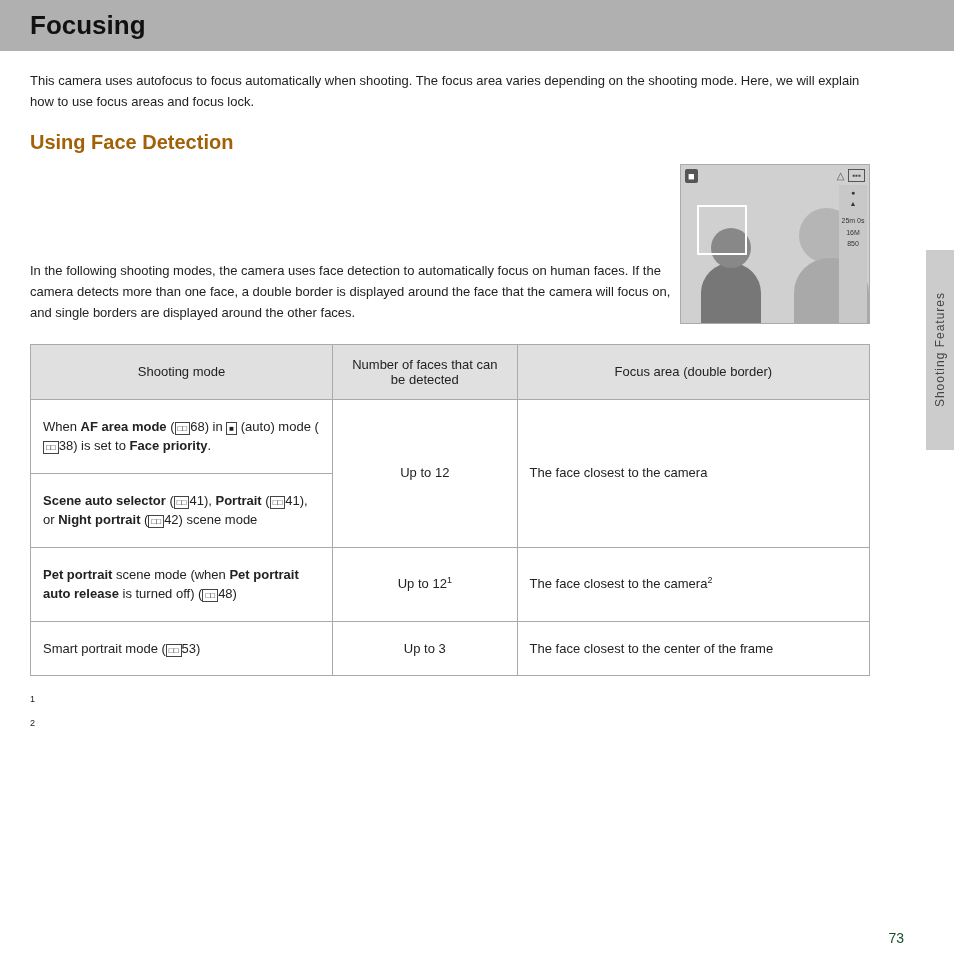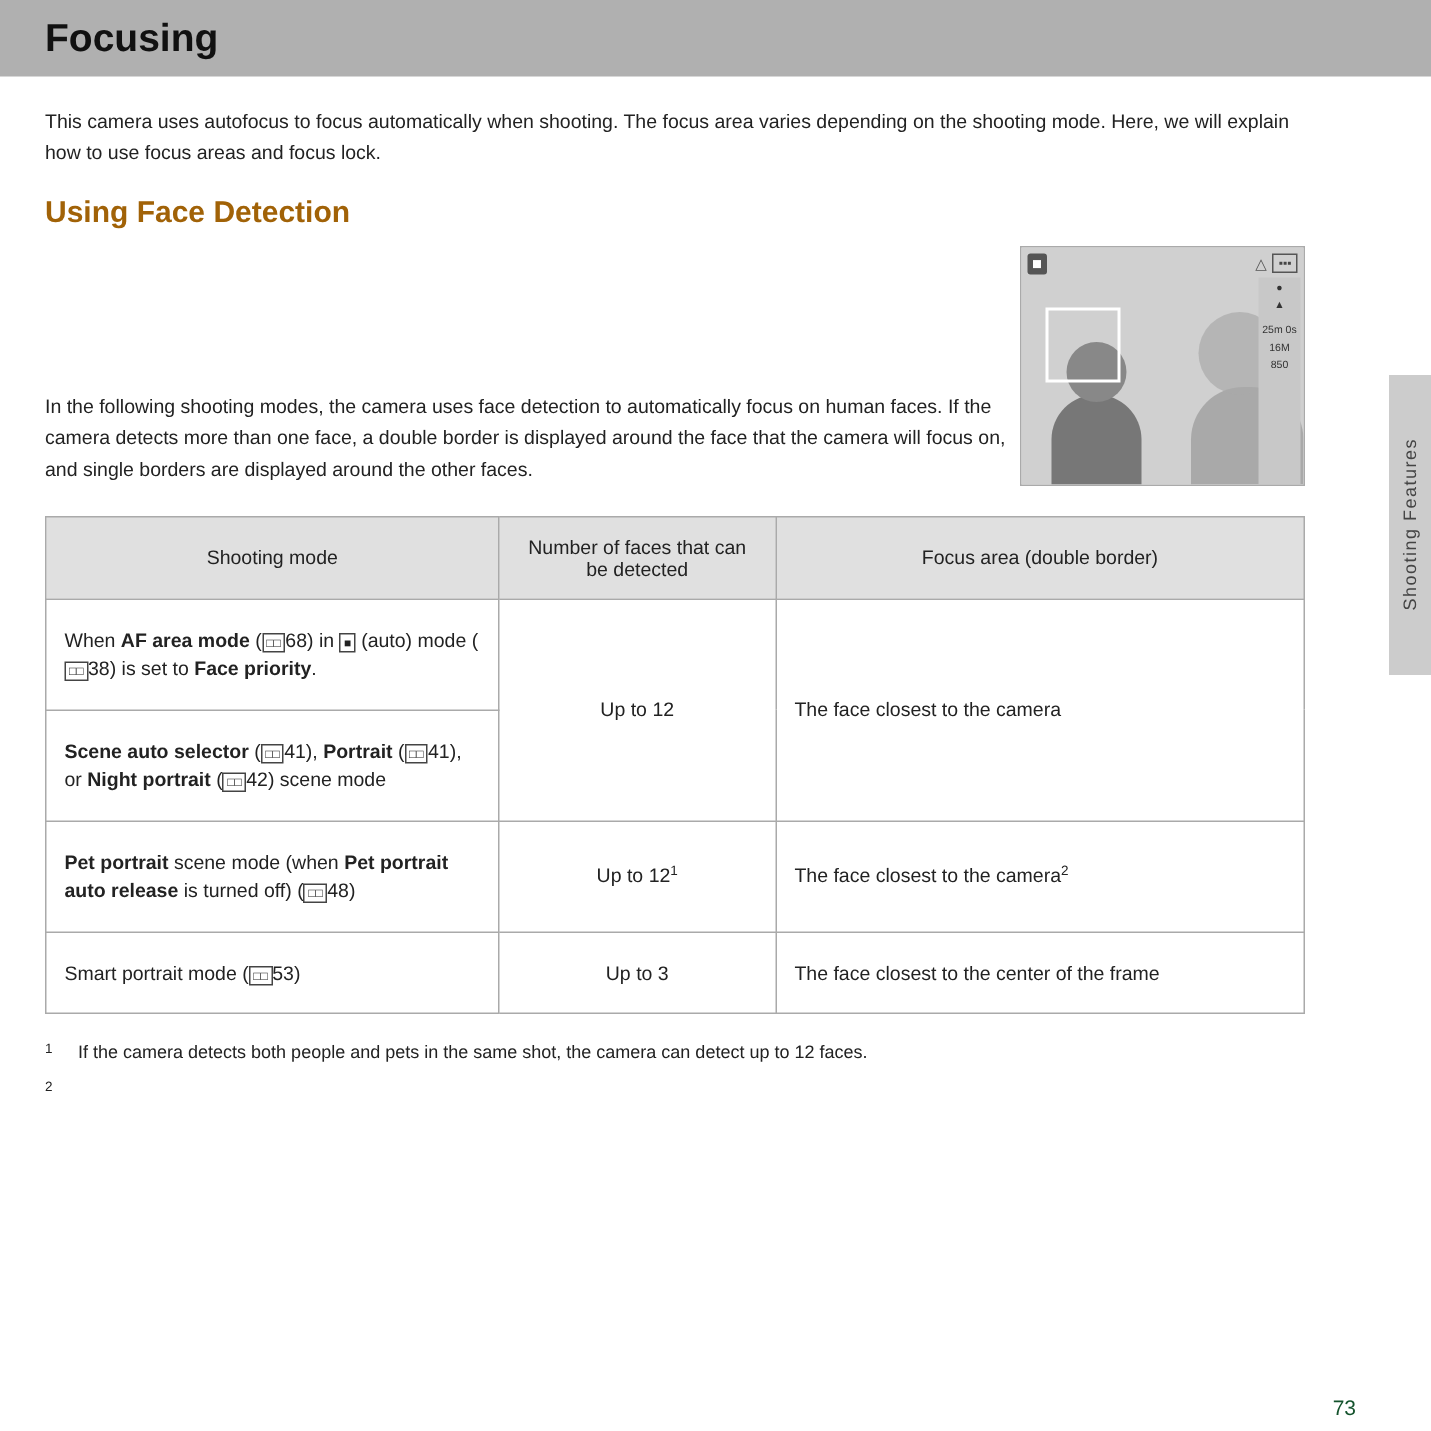--- a/index.html
+++ b/index.html
@@ -396,21 +396,20 @@
         </td>
         <td class="col-faces td-center">Up to 3</td>
         <td class="col-focus">The face closest to the center of the frame</td>
       </tr>
     </tbody>
   </table>
 
   <div class="footnotes">
     <div class="footnote-item">
       <span class="footnote-num"><sup>1</sup></span>
-      <span>If the camera detects both people and pets in the same shot, the camera can detect up to 12 faces.</span>
     </div>
     <div class="footnote-item">
       <span class="footnote-num"><sup>2</sup></span>
     </div>
   </div>
 </div>
 
 <div class="page-number">73</div>
 
 </body></html>

